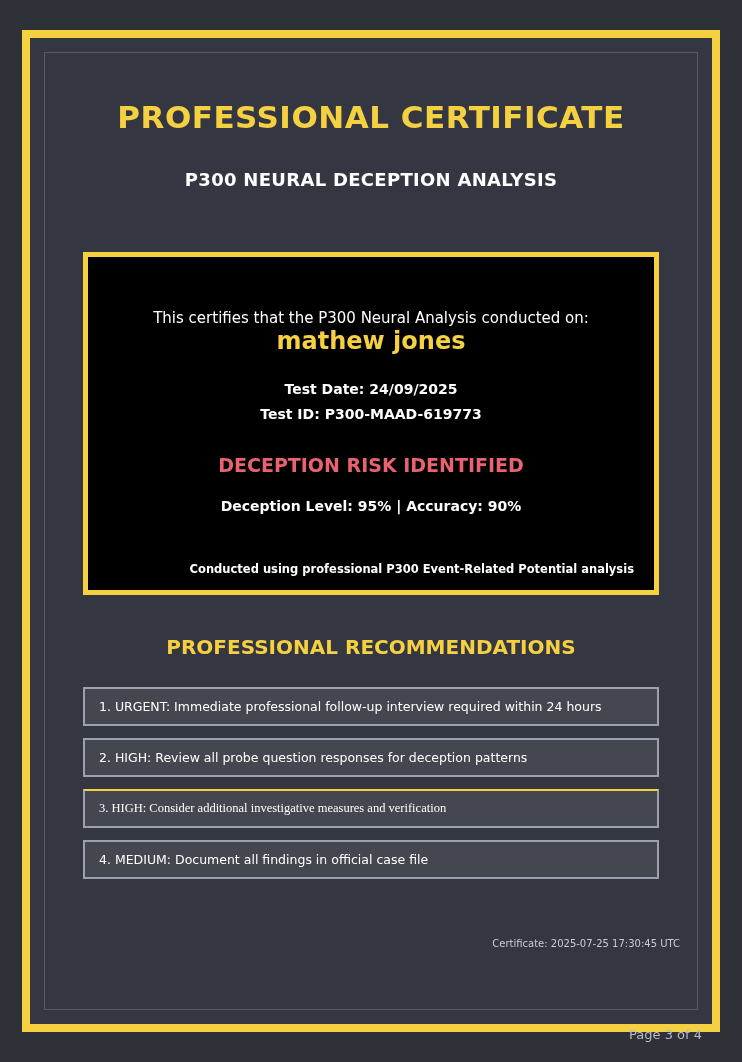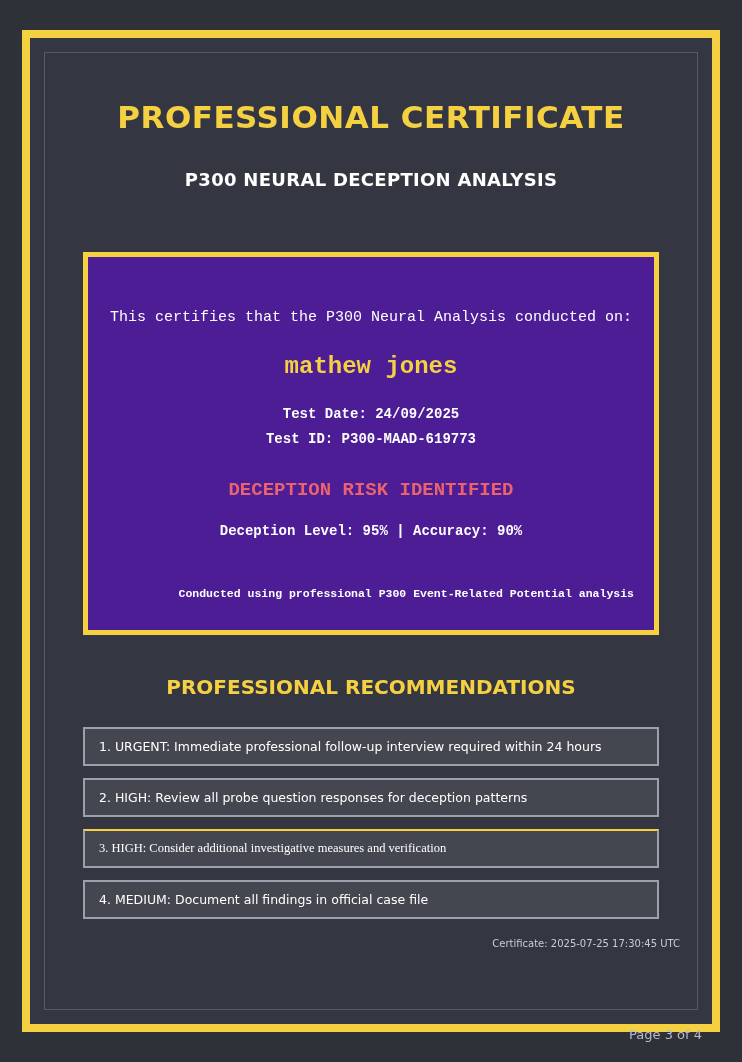--- a/index.html
+++ b/index.html
@@ -55,37 +55,35 @@
     color: #ffffff;
     font-size: 18px;
     font-weight: bold;
     margin-top: 34px;
     letter-spacing: 0.3px;
   }
   
   .detail-box {
     margin-top: 62px;
     border: 5px solid #f5d142;
-    background: #4c1d95;
-    padding: 34px 20px 30px 20px;
+    background: #000000;
+    padding: 34px 20px 14px 20px;
     box-sizing: border-box;
-    font-family: Liberation Mono, monospace;
   }
   .certifies-line {
     text-align: center;
     font-size: 15px;
     color: #ffffff;
     margin-top: 18px;
   }
   .subject-name {
     text-align: center;
     color: #f5d142;
     font-size: 24px;
     font-weight: bold;
-    margin-top: 27px;
   }
   .meta-line {
     text-align: center;
     font-size: 14px;
     font-weight: bold;
     color: #ffffff;
     margin-top: 26px;
   }
   .meta-line.second {
     margin-top: 9px;

